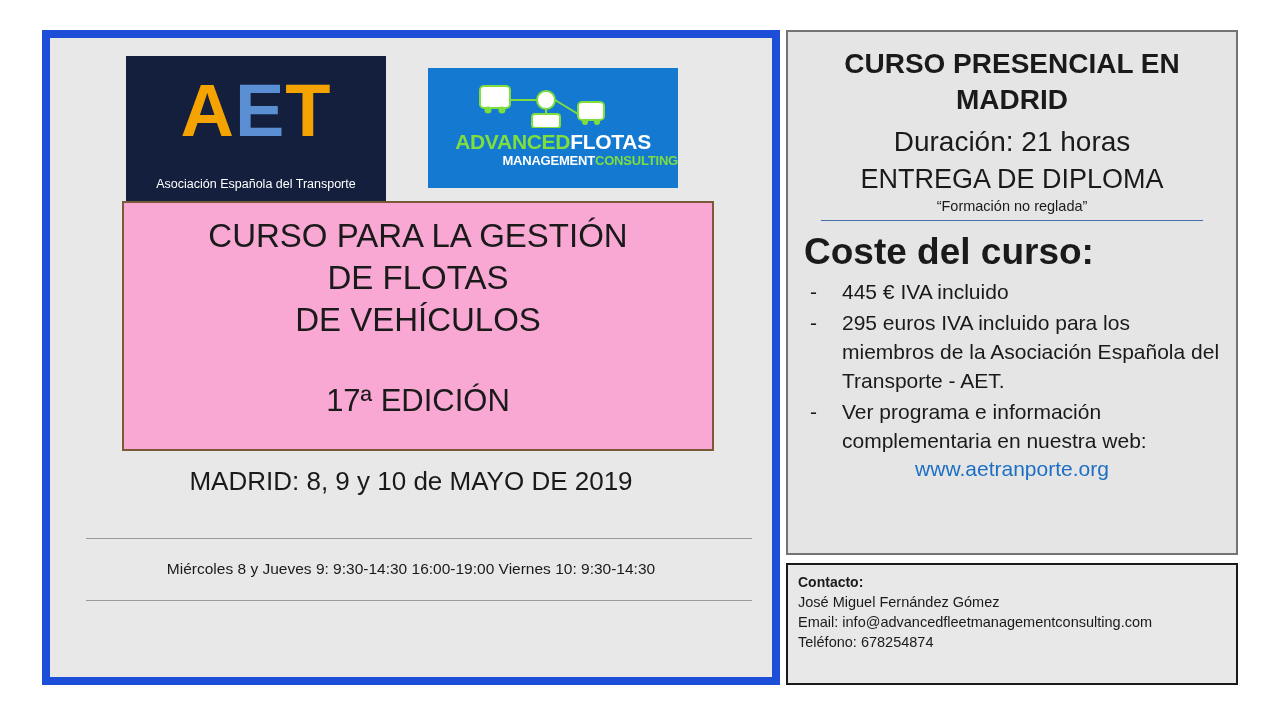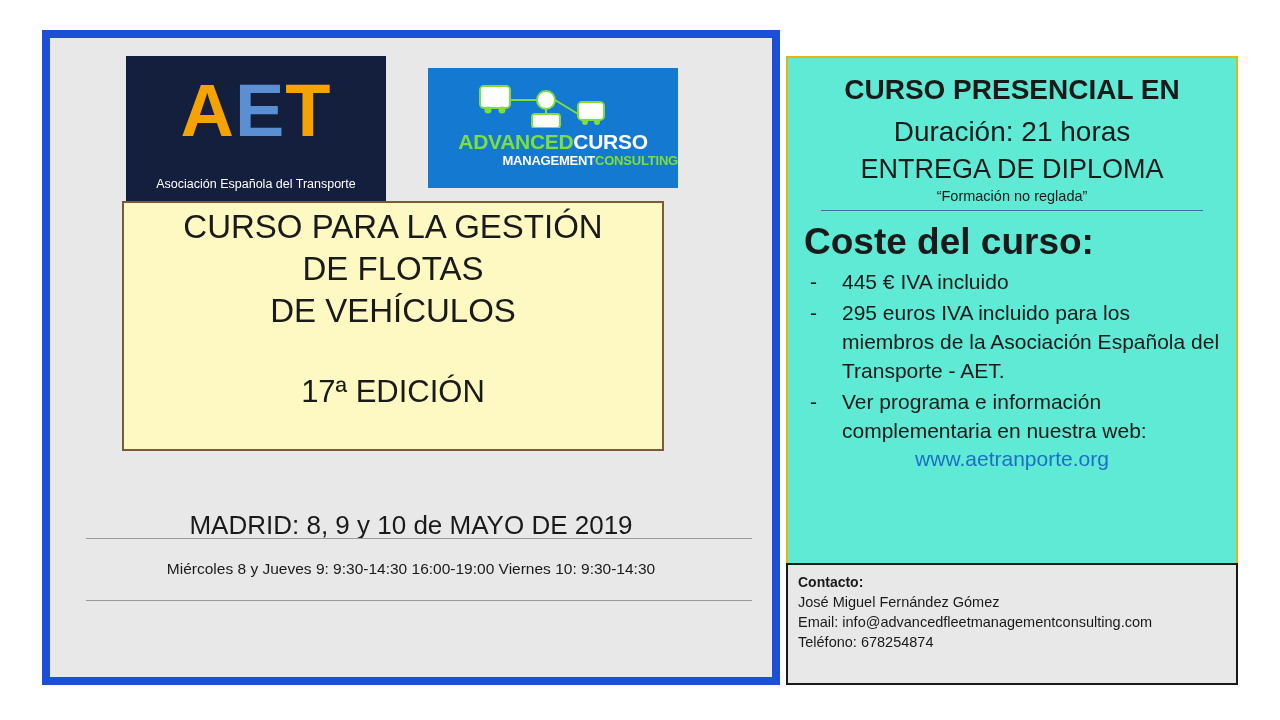--- a/index.html
+++ b/index.html
@@ -111,27 +111,27 @@
     font-weight: bold;
     letter-spacing: -0.2px;
   }
   .afmc-mgmt { color: #ffffff; }
   .afmc-cons { color: #7ede3e; }
 
   .title-box {
     position: absolute;
     left: 72px;
     top: 163px;
-    width: 542px;
+    width: 592px;
     height: 250px;
-    background: #fef9c3;
+    background: #f9a8d4;
     border: 2px solid #7a5a38;
     box-sizing: border-box;
     text-align: center;
-    padding-top: 3px;
+    padding-top: 12px;
   }
   .title-line {
     font-size: 33px;
     color: #1a1a1a;
     line-height: 42px;
     font-family: "Liberation Sans", sans-serif;
   }
   .title-edition {
     margin-top: 42px;
     font-size: 31px;
@@ -139,21 +139,20 @@
   }
 
   .date-line {
     position: absolute;
     left: 0;
     top: 428px;
     width: 100%;
     text-align: center;
     font-size: 26px;
     color: #1a1a1a;
-    margin-top: 44px;
   }
 
   .hr-1 {
     position: absolute;
     left: 36px;
     top: 500px;
     width: 666px;
     height: 1px;
     background: #9a9a9a;
   }
@@ -191,25 +190,24 @@
   }
   .place-box b { font-weight: bold; }
 
   
   .right-top {
     position: absolute;
     left: 786px;
     top: 30px;
     width: 452px;
     height: 525px;
-    background: #5eead4;
-    border: 2px solid #eab308;
+    background: #e5e5e5;
+    border: 2px solid #737373;
     box-sizing: border-box;
     padding: 14px 16px 0 16px;
-    margin-top: 26px;
   }
   .r-title {
     text-align: center;
     font-size: 28px;
     font-weight: bold;
     color: #1a1a1a;
     line-height: 36px;
   }
   .r-duration {
     text-align: center;
@@ -316,21 +314,21 @@
             <circle cx="60" cy="34" r="3.5" fill="#7ede3e"></circle>
             <circle cx="74" cy="34" r="3.5" fill="#7ede3e"></circle>
             <circle cx="118" cy="24" r="9" fill="#ffffff" stroke="#7ede3e" stroke-width="2"></circle>
             <rect x="150" y="26" width="26" height="18" rx="4" fill="#ffffff" stroke="#7ede3e" stroke-width="2"></rect>
             <circle cx="157" cy="46" r="3" fill="#7ede3e"></circle>
             <circle cx="169" cy="46" r="3" fill="#7ede3e"></circle>
             <rect x="104" y="38" width="28" height="14" rx="3" fill="#ffffff" stroke="#7ede3e" stroke-width="2"></rect>
           </svg>
         </div>
         <div class="afmc-name">
-          <span class="afmc-adv">ADVANCED</span><span class="afmc-fleet">CURSO</span>
+          <span class="afmc-adv">ADVANCED</span><span class="afmc-fleet">FLOTAS</span>
         </div>
         <div class="afmc-sub">
           <span class="afmc-mgmt">MANAGEMENT</span><span class="afmc-cons">CONSULTING</span>
         </div>
       </div>
     </div>
 
     <div class="title-box">
       <div class="title-line">CURSO PARA LA GESTIÓN</div>
       <div class="title-line">DE FLOTAS</div>
@@ -341,20 +339,21 @@
     <div class="date-line">MADRID:  8, 9 y 10  de MAYO DE 2019</div>
 
     <div class="hr-1"></div>
     <div class="schedule">Miércoles 8 y Jueves 9: 9:30-14:30 16:00-19:00  Viernes 10: 9:30-14:30</div>
     <div class="hr-2"></div>
 
   </div>
 
   <div class="right-top">
     <div class="r-title">CURSO PRESENCIAL EN</div>
+    <div class="r-title">MADRID</div>
     <div class="r-duration">Duración: 21 horas</div>
     <div class="r-diploma">ENTREGA DE DIPLOMA</div>
     <div class="r-quote">“Formación no reglada”</div>
     <div class="r-hr"></div>
 
     <div class="r-cost">
       <span>Coste del curso</span><span>:</span>
     </div>
 
     <ul class="r-list">

